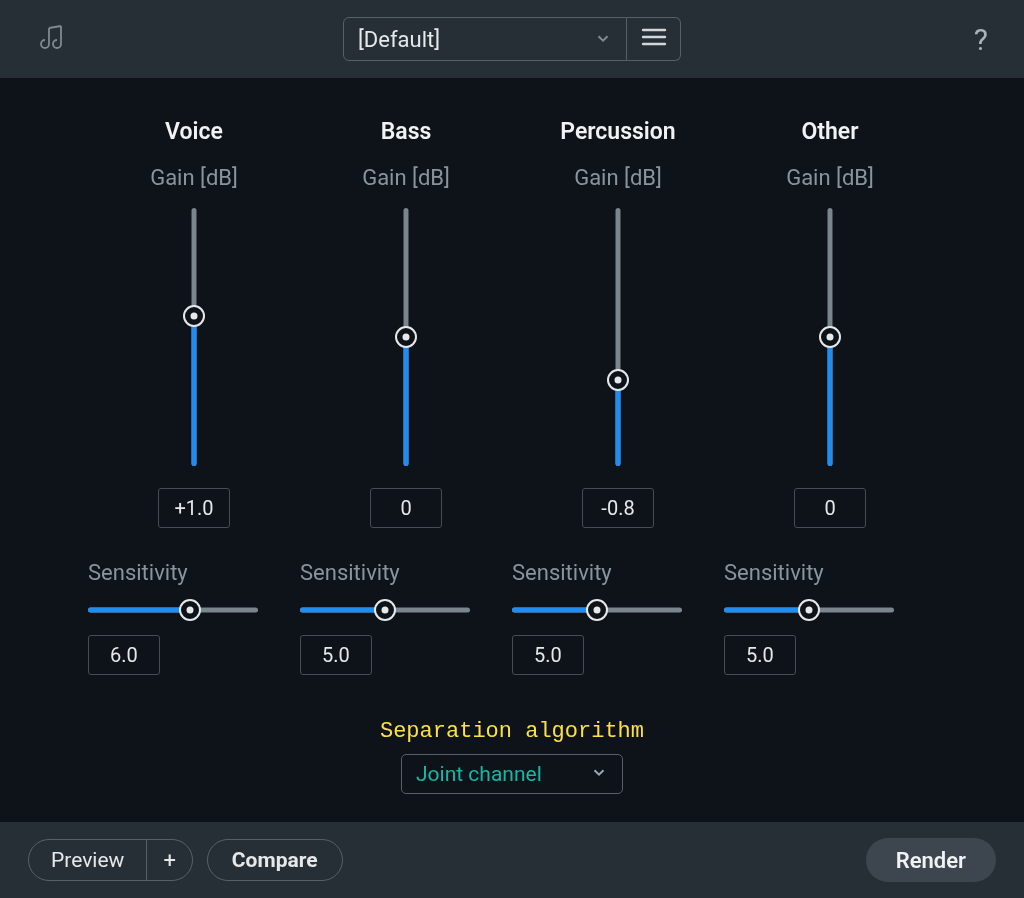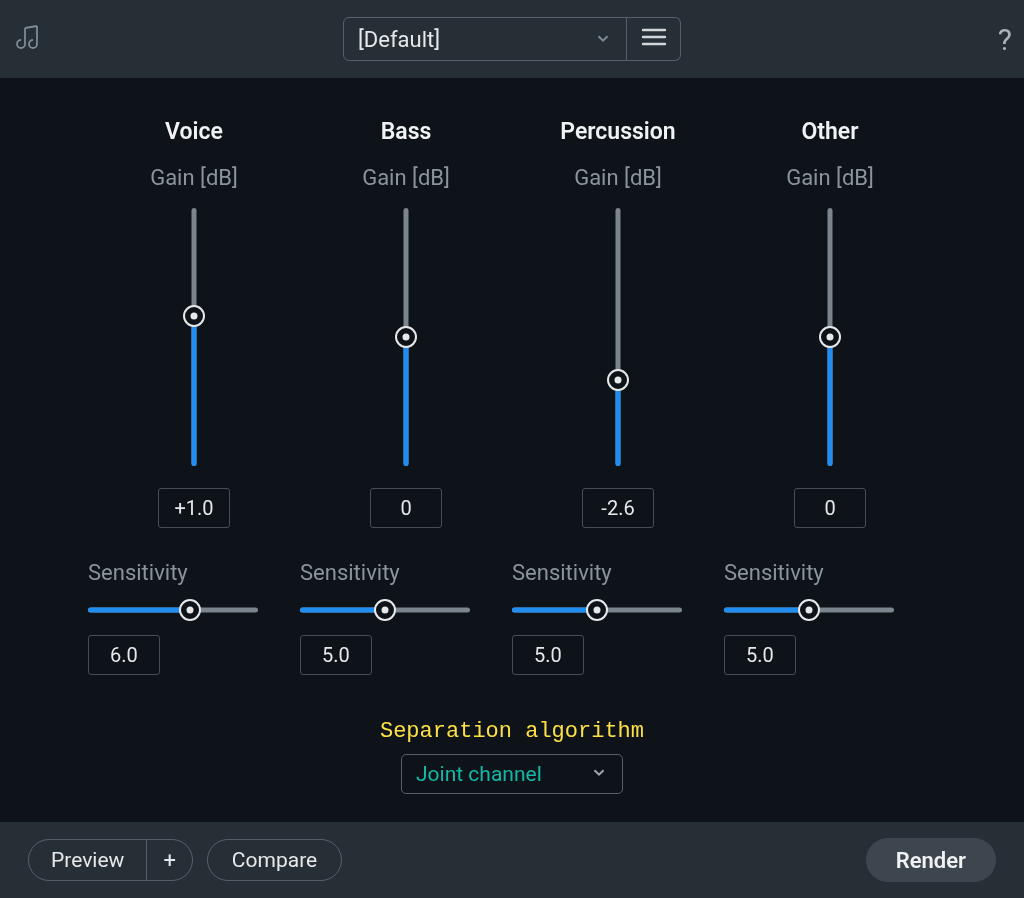--- a/index.html
+++ b/index.html
@@ -11,21 +11,21 @@
     overflow: hidden;
     color: #e6e8ea;
   }
 
   
   .topbar {
     height: 78px;
     background: #272f36;
     display: flex;
     align-items: center;
-    padding: 0 12px;
+    padding: 0 36px;
     position: relative;
   }
   .topbar .logo {
     color: #7f8a93;
     display: flex;
     align-items: center;
   }
   .topbar-center {
     position: absolute;
     left: 50%;
@@ -263,20 +263,21 @@
   .btn-pill {
     height: 42px;
     border: 1px solid #576069;
     border-radius: 22px;
     display: flex;
     align-items: center;
     padding: 16px 24px;
     font-size: 21px;
     color: #e6e8ea;
     cursor: pointer;
+    font-weight: bold;
   }
   .btn-render {
     margin-left: auto;
     height: 44px;
     border-radius: 22px;
     background: #3d464e;
     display: flex;
     align-items: center;
     padding: 8px 30px;
     font-size: 22px;
@@ -363,21 +364,21 @@
         </div>
       </div>
       <div class="channel">
         <div class="ch-title">Percussion</div>
         <div class="ch-sub">Gain [dB]</div>
         <div class="vslider">
           <div class="track-bg"></div>
           <div class="track-fill" style="height:33.33333333333333%"></div>
           <div class="thumb" style="bottom:33.33333333333333%"></div>
         </div>
-        <div class="value-box">-2.6</div>
+        <div class="value-box">-0.8</div>
         <div class="sens-block">
           <div class="ch-sub" style="margin-bottom:0">Sensitivity</div>
           <div class="hslider">
             <div class="track-bg"></div>
             <div class="track-fill" style="width:50%"></div>
             <div class="thumb" style="left:50%"></div>
           </div>
           <div class="value-box sens-value">5.0</div>
         </div>
       </div>

